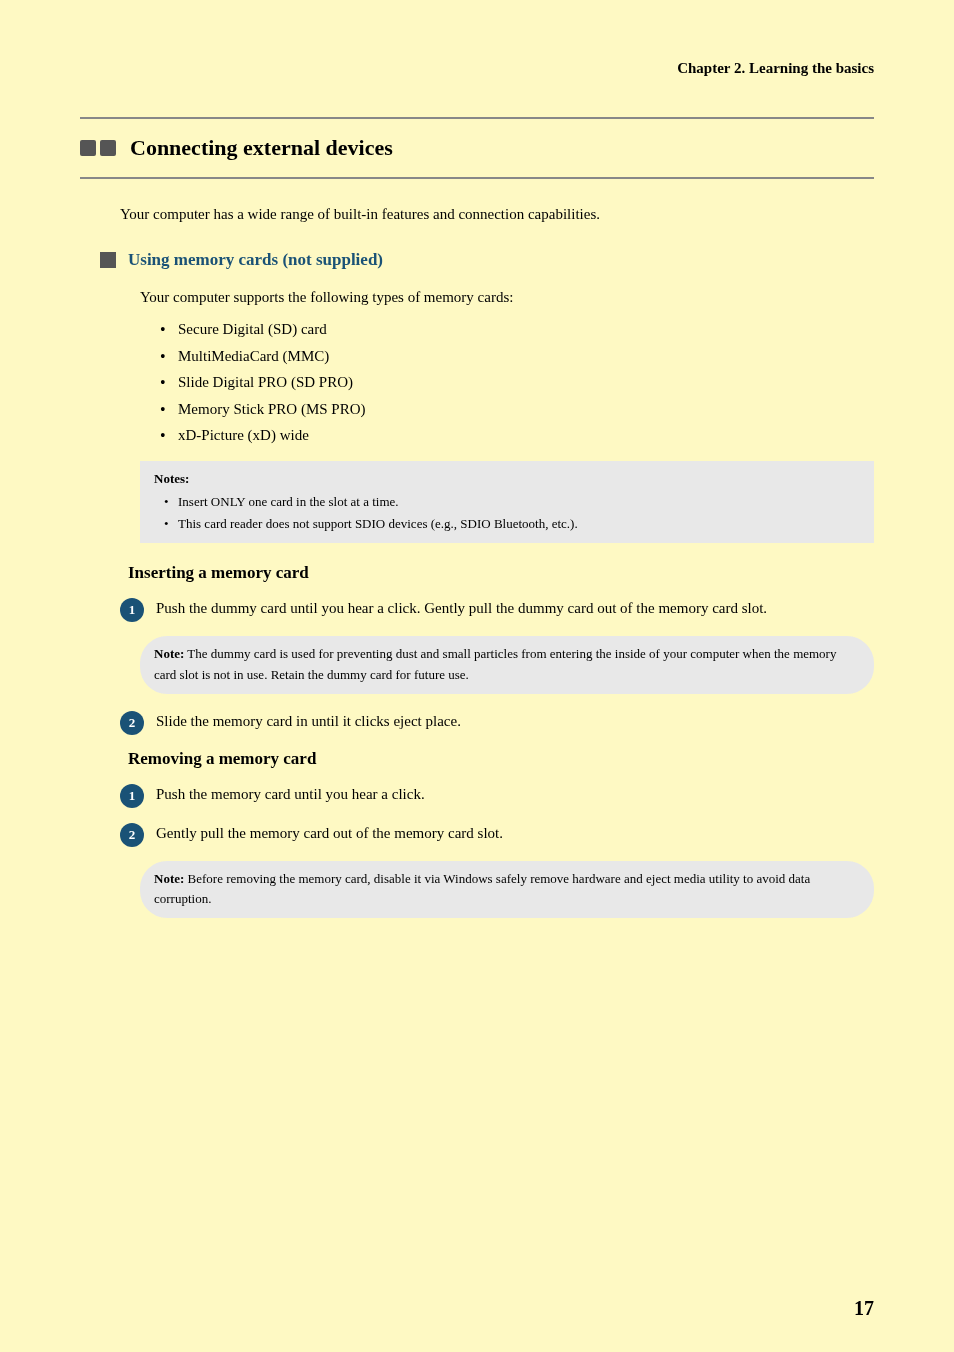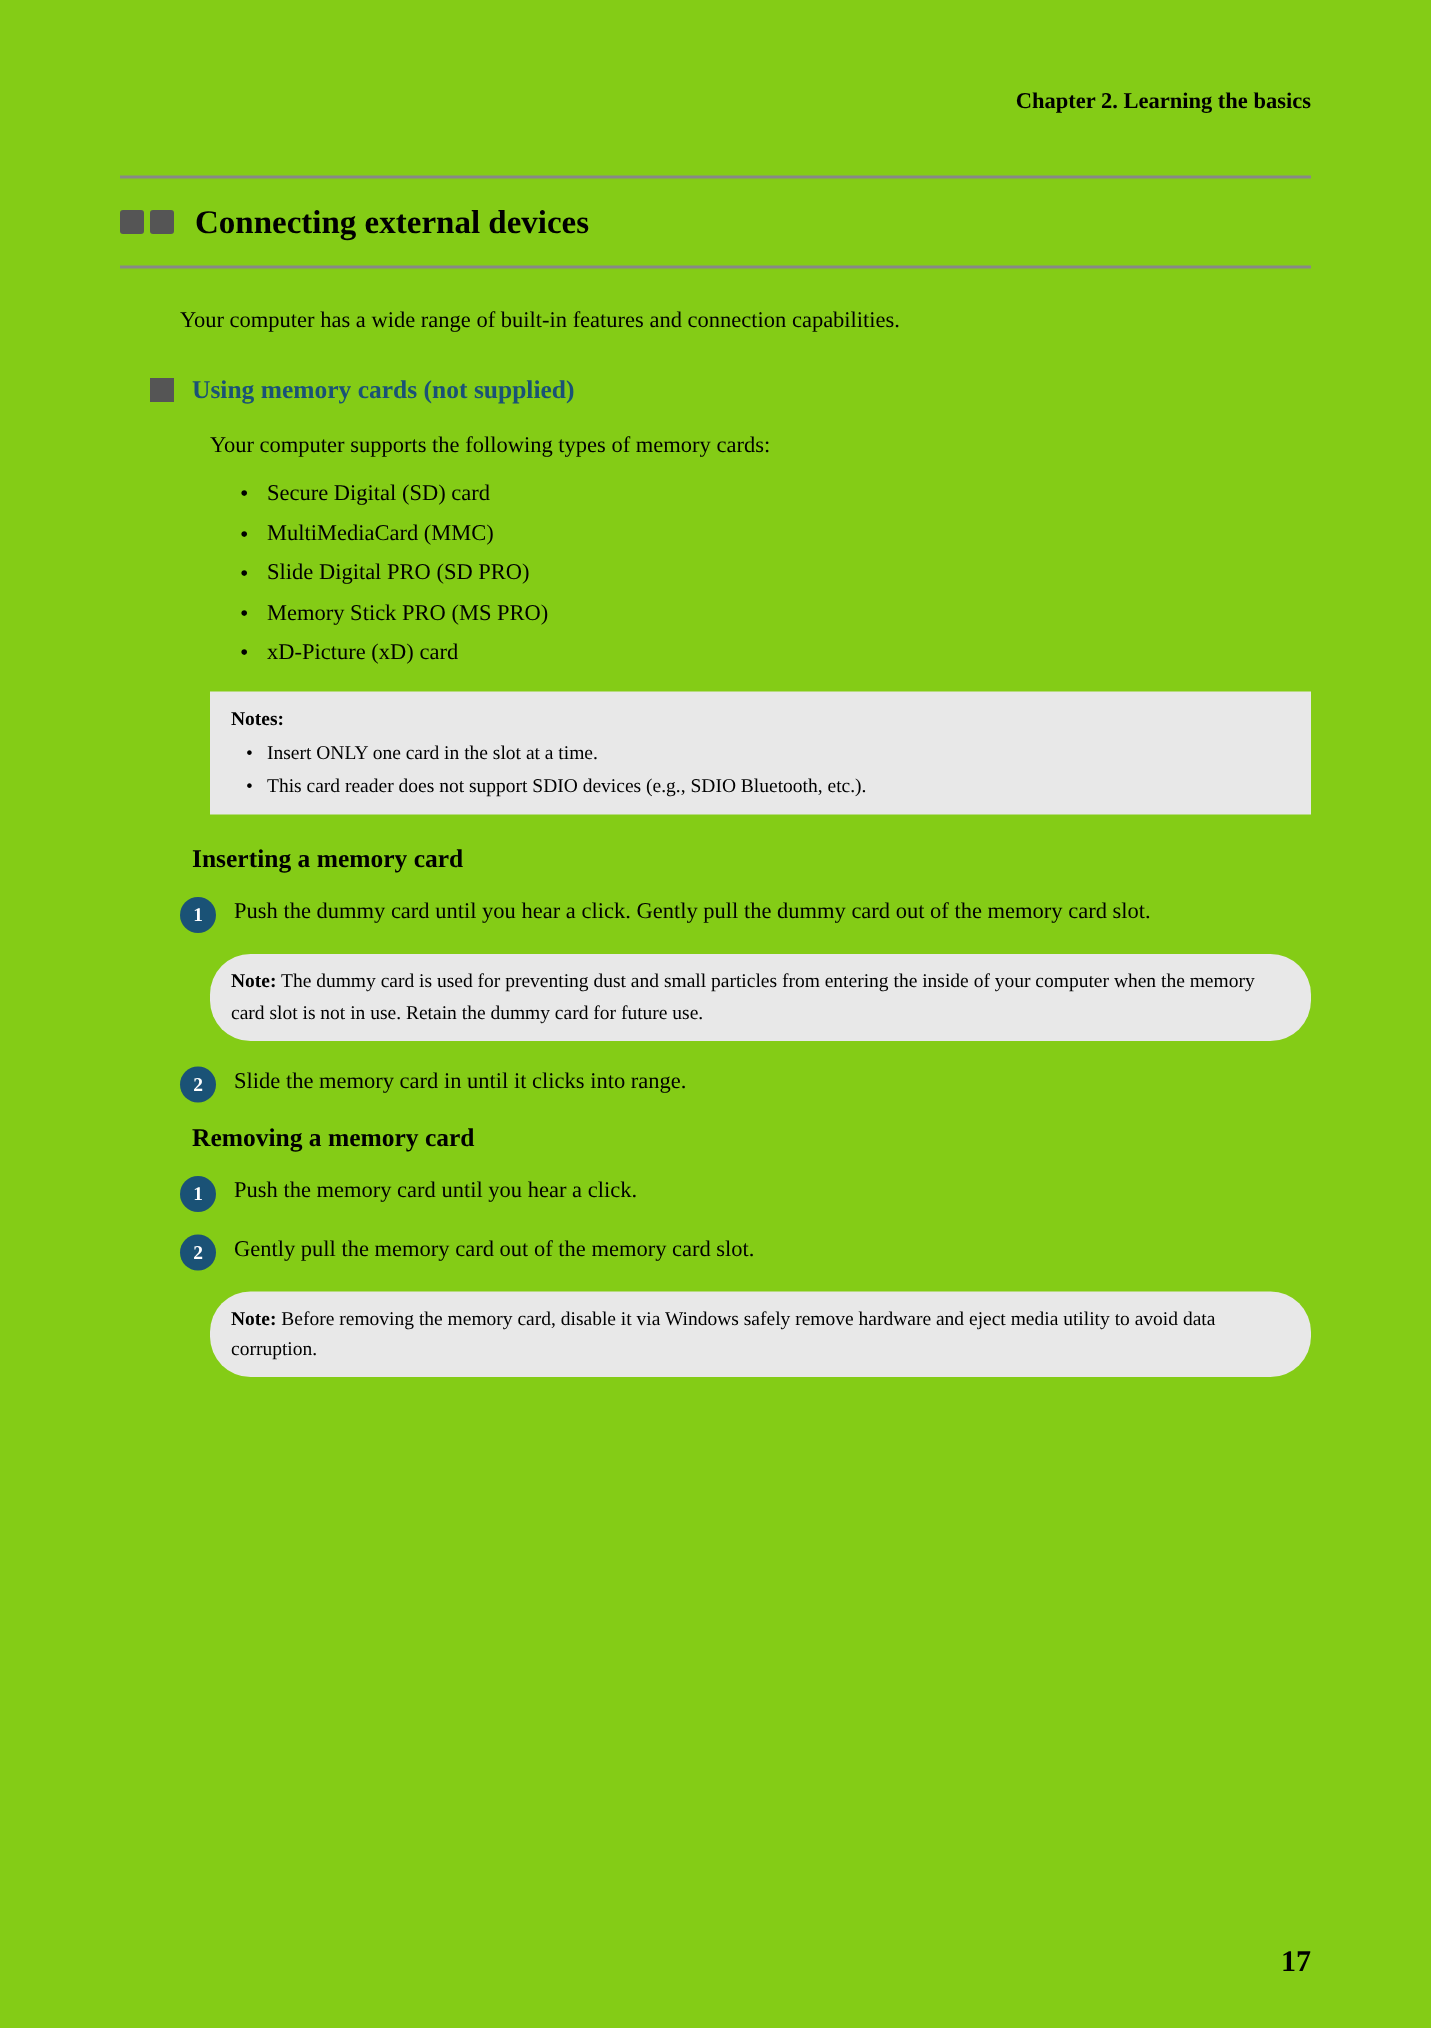--- a/index.html
+++ b/index.html
@@ -16,21 +16,21 @@
       width: 954px;
       min-height: 1352px;
       position: relative;
     }
 
     .page {
       width: 954px;
       min-height: 1352px;
       padding: 60px 80px 80px 80px;
       position: relative;
-      background: #84cc16;
+      background: #fef9c3;
     }
 
     .chapter-header {
       text-align: right;
       font-weight: bold;
       font-size: 15px;
       margin-bottom: 40px;
       border-bottom: none;
     }
 
@@ -237,21 +237,21 @@
     <span class="subsection-label">Using memory cards (not supplied)</span>
   </div>
 
   <div class="body-text">Your computer supports the following types of memory cards:</div>
 
   <ul class="bullet-list">
     <li><span>Secure Digital (SD) card</span></li>
     <li><span>MultiMediaCard (MMC)</span></li>
     <li><span>Slide Digital PRO (SD PRO)</span></li>
     <li><span>Memory Stick PRO (MS PRO)</span></li>
-    <li><span>xD-Picture (xD) card</span></li>
+    <li><span>xD-Picture (xD) wide</span></li>
   </ul>
 
   <div class="notes-box">
     <div class="notes-title">Notes:</div>
     <ul>
       <li><span>Insert ONLY one card in the slot at a time.</span></li>
       <li><span>This card reader does not support SDIO devices (e.g., SDIO Bluetooth, etc.).</span></li>
     </ul>
   </div>
 
@@ -262,21 +262,21 @@
     <div class="step-text">Push the dummy card until you hear a click. Gently pull the dummy card out of the memory card slot.</div>
   </div>
 
   <div class="note-box-inline">
     <span class="note-label">Note:</span>
     <span>The dummy card is used for preventing dust and small particles from entering the inside of your computer when the memory card slot is not in use. Retain the dummy card for future use.</span>
   </div>
 
   <div class="numbered-step">
     <div class="step-number">2</div>
-    <div class="step-text">Slide the memory card in until it clicks into range.</div>
+    <div class="step-text">Slide the memory card in until it clicks eject place.</div>
   </div>
 
   <div class="sub-heading">Removing a memory card</div>
 
   <div class="numbered-step">
     <div class="step-number">1</div>
     <div class="step-text">Push the memory card until you hear a click.</div>
   </div>
 
   <div class="numbered-step">

